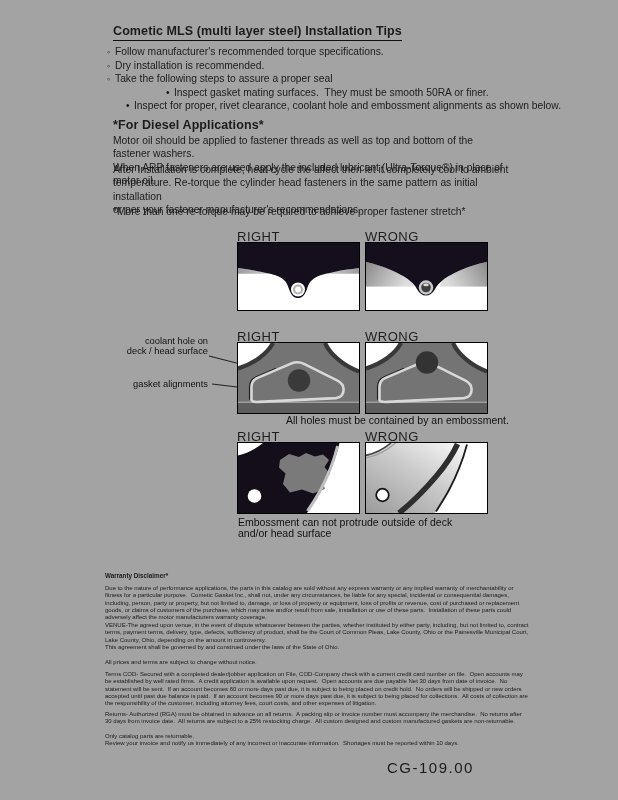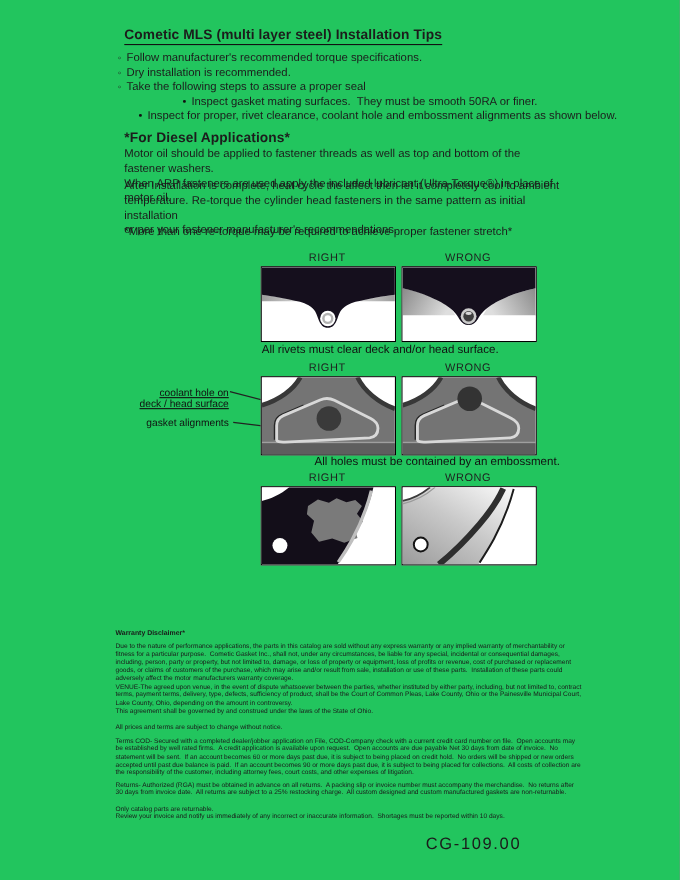--- a/index.html
+++ b/index.html
@@ -1,37 +1,37 @@
 <!DOCTYPE html>
 <html><head>
 <meta charset="utf-8">
 <style>
   html,body { margin:0; padding:0; background:#888; }
   .page {
     position:relative; width:618px; height:800px; margin:0 auto;
-    background:#22c55e; overflow:hidden;
+    background:#a3a3a3; overflow:hidden;
     font-family:"Liberation Sans","DejaVu Sans",sans-serif;
     color:#1c1c1c;
   }
   .abs { position:absolute; }
   .prewrap { white-space:pre-wrap; }
 
   .title {
     left:113px; top:24px; font-size:12.5px; font-weight:bold;
     border-bottom:1.4px solid #111; padding-bottom:2px; letter-spacing:0.1px;
   }
   .bullet-row { font-size:10.3px; line-height:12px; }
   .bullet-marker { display:inline-block; width:8px; font-size:9px; color:#222; }
   .sub-marker { display:inline-block; width:8px; font-size:10px; color:#111; }
 
   .h2 { font-size:12.5px; font-weight:bold; letter-spacing:0.1px; }
   .para { font-size:10.3px; line-height:13.3px; width:400px; }
 
   .dlabel {
-    width:121px; text-align:center; font-size:10px; letter-spacing:0.5px; color:#1f1f1f;
+    width:121px; text-align:left; font-size:13px; letter-spacing:0.5px; color:#1f1f1f;
   }
   .dbox { border:1.6px solid #000; display:block; background:#fff; }
   .caption { font-size:10.5px; line-height:10.8px; color:#111; }
   .side-label { font-size:9.3px; line-height:10px; text-align:right; width:112px; color:#111; }
 
   .legal { font-size:6px; line-height:7.3px; width:424px; color:#1a1a1a; }
   .legal-h { font-size:6.3px; font-weight:bold; color:#1a1a1a; }
   .footer-code { font-size:15px; letter-spacing:1.5px; color:#1b1b1b; }
 </style>
 </head>
@@ -106,26 +106,25 @@
     <path d="M121,19 C111,21 103,23.5 95,27 C87,30.7 82,33 77,37 L73,43.8 L121,43.8 Z" fill="url(#g2r)"></path>
     <rect y="43.8" width="121" height="23.2" fill="#ffffff"></rect>
     <path d="M0,0 H121 V19 C111,21 103,23.5 95,27 C87,30.7 82,33 77,37 C72,41 70.5,43.5 68.5,47 C66.5,50.5 63.5,52.5 60,52.5 C56.5,52.5 53.5,50.5 51.5,47 C49.5,43.5 48,41 43,37 C38,33 33,30.7 25,27 C17,23.5 9,21 0,19 Z" fill="#150f1d"></path>
     <g>
       <circle cx="60" cy="44.5" r="7.2" fill="#cbcbcb"></circle>
       <circle cx="60" cy="44.5" r="4.8" fill="#3e3e3e"></circle>
       <ellipse cx="60" cy="41.8" rx="2.8" ry="1.5" fill="#d8d8d8"></ellipse>
     </g>
   </svg>
 
-  <div class="abs caption" style="left:238px; top:313px;">All rivets must clear deck and/or head surface.</div>
 
   <div class="abs dlabel" style="left:237px; top:329px;">RIGHT</div>
   <div class="abs dlabel" style="left:365px; top:329px;">WRONG</div>
 
-  <div class="abs side-label prewrap" style="left:96px; top:352px;text-decoration:underline;">coolant hole on
+  <div class="abs side-label prewrap" style="left:96px; top:336px;">coolant hole on
 deck / head surface</div>
   <div class="abs side-label" style="left:96px; top:379px;">gasket alignments</div>
 
   <svg class="abs" style="left:205px; top:350px;" width="100" height="45" viewBox="0 0 100 45">
     <line x1="4" y1="6" x2="90" y2="28" stroke="#222" stroke-width="1.1"></line>
     <line x1="7" y1="34" x2="57" y2="40" stroke="#222" stroke-width="1.1"></line>
   </svg>
 
   <svg class="abs dbox" style="left:237px; top:342px;" width="121" height="70" viewBox="0 0 121 70">
     <rect width="121" height="70" fill="#747474"></rect>
@@ -176,20 +175,22 @@
     </defs>
     <rect width="121" height="70" fill="#ffffff"></rect>
     <path d="M25,0 C17,6.5 8,10.8 0,12.4 L0,70 L69,70 C81,52 92.5,30.5 99.2,9 L101.5,0 Z" fill="url(#bandg)"></path>
     <path d="M33,70 C45,60.5 58.5,47 70,33.5 C78.5,23.5 86.5,12 91.5,1" stroke="#2e2e2e" stroke-width="5.5" fill="none"></path>
     <path d="M101,1.5 C97.5,14.5 91,32 83,47 C79,54.3 74.5,61.5 70,68.5" stroke="#1c1c1c" stroke-width="1.8" fill="none"></path>
     <path d="M25,0 C17,6.5 8,10.8 0,12.4" stroke="#3c3c3c" stroke-width="1.6" fill="none"></path>
     <path d="M29.5,0 C20.5,7.8 10,12.8 0,15" stroke="#9a9a9a" stroke-width="1.1" fill="none"></path>
     <circle cx="16.5" cy="52" r="6.3" fill="#ffffff" stroke="#141414" stroke-width="1.8"></circle>
   </svg>
 
+  <div class="abs caption prewrap" style="left:238px; top:517px;">Embossment can not protrude outside of deck
+and/or head surface</div>
 
   <div class="abs legal-h" style="left:105px; top:572px;">Warranty Disclaimer*</div>
   <div class="abs legal prewrap" style="left:105px; top:585px;">Due to the nature of performance applications, the parts in this catalog are sold without any express warranty or any implied warranty of merchantability or fitness for a particular purpose.  Cometic Gasket Inc., shall not, under any circumstances, be liable for any special, incidental or consequential damages, including, person, party or property, but not limited to, damage, or loss of property or equipment, loss of profits or revenue, cost of purchased or replacement goods, or claims of customers of the purchase, which may arise and/or result from sale, installation or use of these parts.  Installation of these parts could adversely affect the motor manufacturers warranty coverage.</div>
   <div class="abs legal prewrap" style="left:105px; top:622px;">VENUE-The agreed upon venue, in the event of dispute whatsoever between the parties, whether instituted by either party, including, but not limited to, contract terms, payment terms, delivery, type, defects, sufficiency of product, shall be the Court of Common Pleas, Lake County, Ohio or the Painesville Municipal Court, Lake County, Ohio, depending on the amount in controversy.
 This agreement shall be governed by and construed under the laws of the State of Ohio.</div>
   <div class="abs legal prewrap" style="left:105px; top:659px;">All prices and terms are subject to change without notice.</div>
   <div class="abs legal prewrap" style="left:105px; top:671px;">Terms COD- Secured with a completed dealer/jobber application on File, COD-Company check with a current credit card number on file.  Open accounts may be established by well rated firms.  A credit application is available upon request.  Open accounts are due payable Net 30 days from date of invoice.  No statement will be sent.  If an account becomes 60 or more days past due, it is subject to being placed on credit hold.  No orders will be shipped or new orders accepted until past due balance is paid.  If an account becomes 90 or more days past due, it is subject to being placed for collections.  All costs of collection are the responsibility of the customer, including attorney fees, court costs, and other expenses of litigation.</div>
   <div class="abs legal prewrap" style="left:105px; top:711px;">Returns- Authorized (RGA) must be obtained in advance on all returns.  A packing slip or invoice number must accompany the merchandise.  No returns after 30 days from invoice date.  All returns are subject to a 25% restocking charge.  All custom designed and custom manufactured gaskets are non-returnable.</div>
   <div class="abs legal prewrap" style="left:105px; top:733px;">Only catalog parts are returnable.
 Review your invoice and notify us immediately of any incorrect or inaccurate information.  Shortages must be reported within 10 days.</div>

